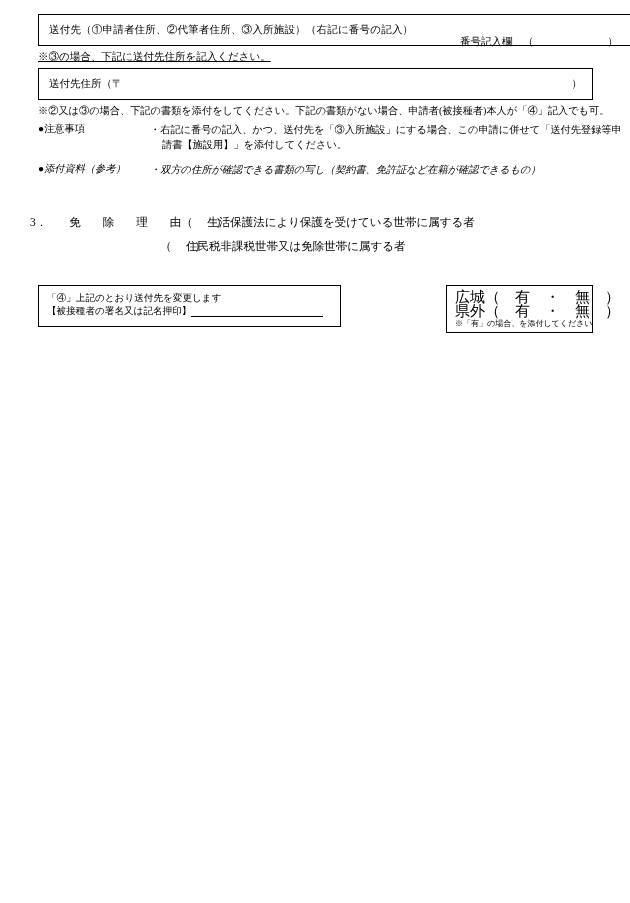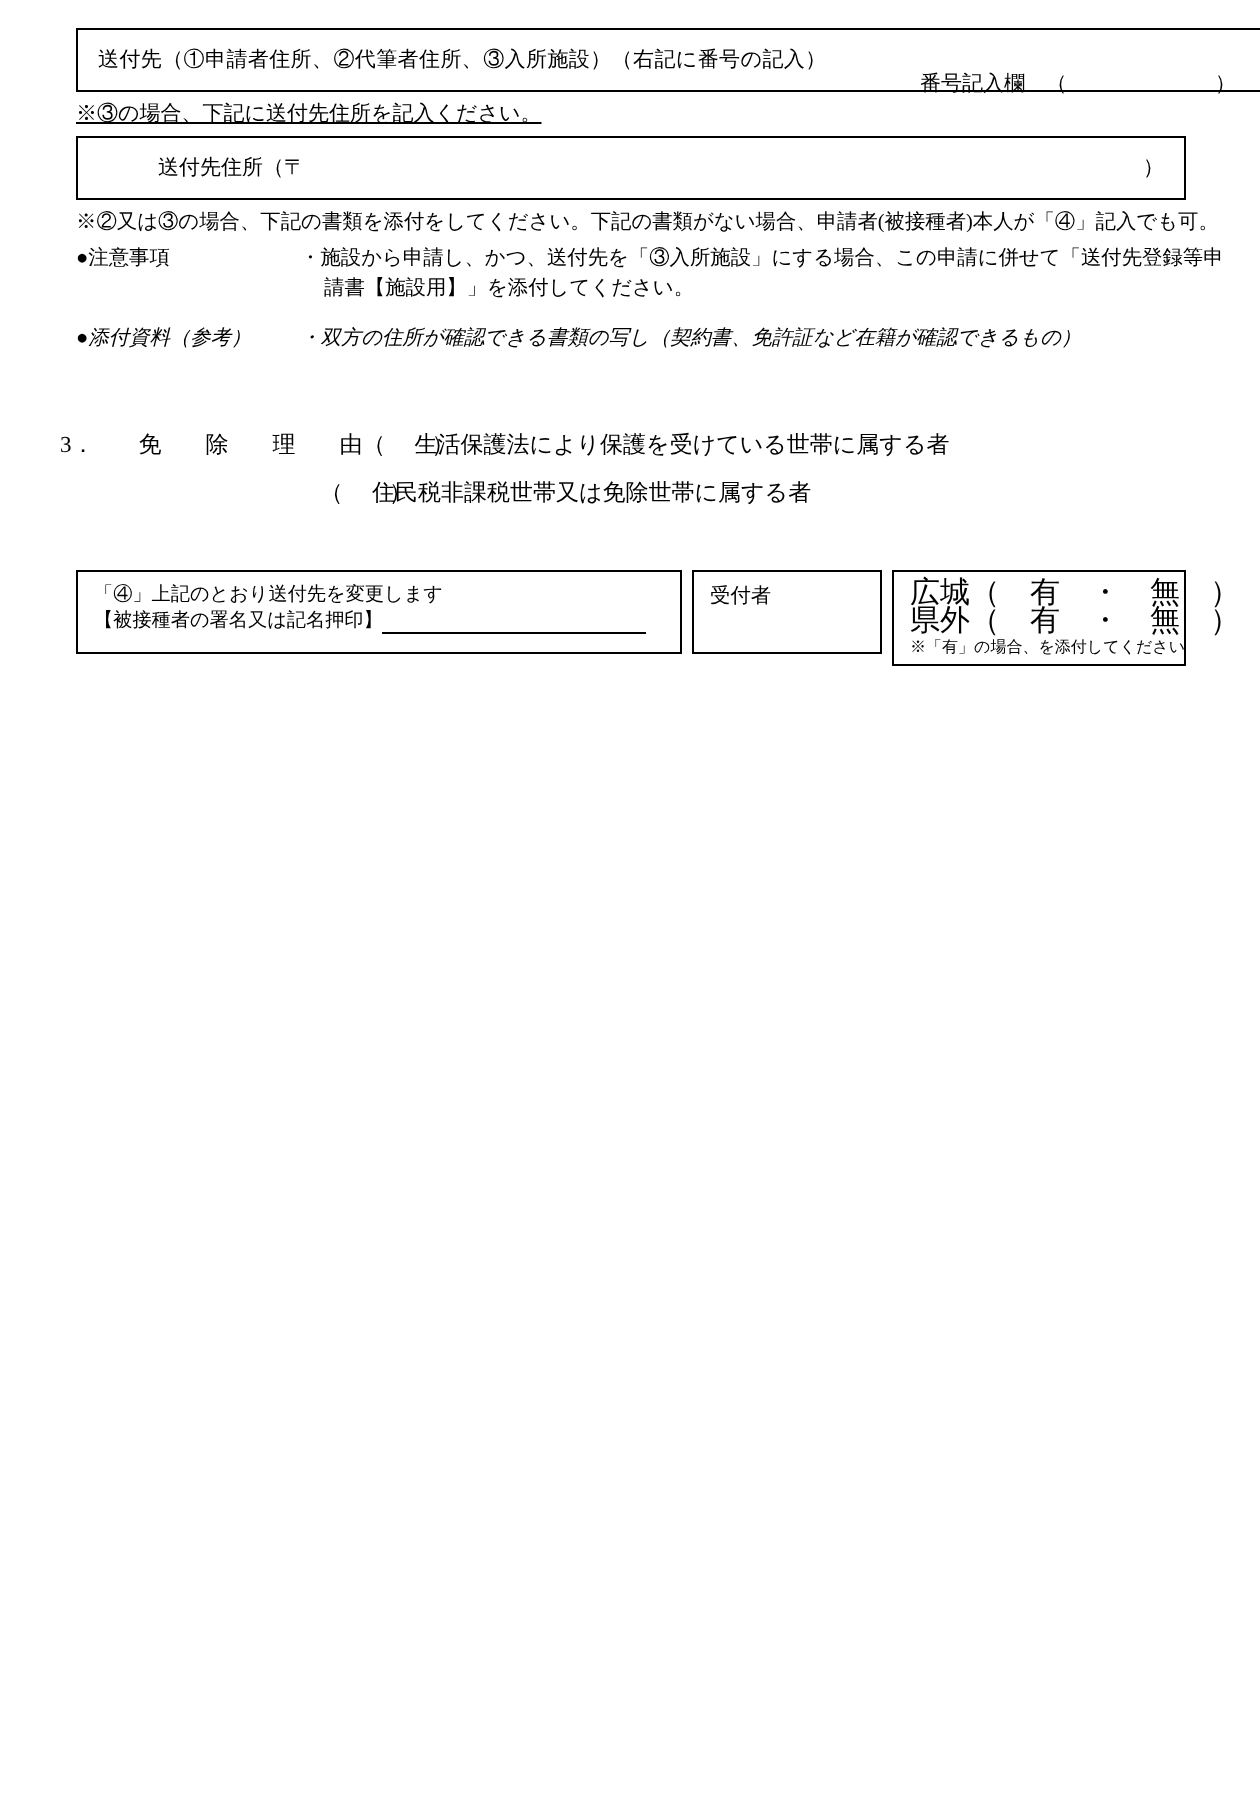--- a/index.html
+++ b/index.html
@@ -74,21 +74,20 @@
     width: 555px;
     height: 32px;
     display: flex;
     align-items: center;
     padding: 0 10px;
     box-sizing: border-box;
   }
   .addr-label {
     font-size: 10.5px;
     white-space: nowrap;
-    margin-left: 30px;
   }
   .addr-paren-right {
     margin-left: auto;
     font-size: 10.5px;
   }
 
   .note-2 {
     position: absolute;
     left: 38px;
     top: 104px;
@@ -228,42 +227,39 @@
   <div class="note-1">※③の場合、下記に送付先住所を記入ください。</div>
 
   <div class="box addr-box">
     <span class="addr-label">送付先住所（〒</span>
     <span class="addr-paren-right">）</span>
   </div>
 
   <div class="note-2">※②又は③の場合、下記の書類を添付をしてください。下記の書類がない場合、申請者(被接種者)本人が「④」記入でも可。</div>
 
   <div class="bullet-row r-caution">
-    <span class="bullet-head">●注意事項</span><span class="bullet-body"><span class="line">・施設から申請し、かつ、送付先を「③入所施設」にする場合、この申請に併せて「送付先登録等申</span><br><span class="line indent-cont">請書【施設用】」を添付してください。</span></span>
+    <span class="bullet-head">●注意事項</span><span class="bullet-body"><span class="line">・右記に番号の記入、かつ、送付先を「③入所施設」にする場合、この申請に併せて「送付先登録等申</span><br><span class="line indent-cont">請書【施設用】」を添付してください。</span></span>
   </div>
 
   <div class="bullet-row r-attach">
     <span class="bullet-head">●添付資料（参考）</span><span class="bullet-body"><span class="line">・双方の住所が確認できる書類の写し（契約書、免許証など在籍が確認できるもの）</span><br></span>
   </div>
 
   <div class="sec3">
     <span>3</span>．<span class="sp1"></span><span>免</span><span class="sp1"></span><span>除</span><span class="sp2"></span><span>理</span><span class="sp3"></span><span>由</span><span class="paren-box">（　　）</span><span>生活保護法により保護を受けている世帯に属する者</span>
   </div>
   <div class="sec3-line2">
     <span class="paren-box">（　　）</span><span>住民税非課税世帯又は免除世帯に属する者</span>
   </div>
 
   <div class="box sign-box">
     <div class="sign-line">「④」上記のとおり送付先を変更します</div>
     <div class="sign-line"><span>【被接種者の署名又は記名押印】</span><span class="sign-rule"></span></div>
   </div>
 
-  <div class="box recv-box">
-    <div class="recv-label">受付者</div>
-  </div>
 
   <div class="box area-box">
     <div class="area-line">広城（　有　・　無　）</div>
     <div class="area-line">県外（　有　・　無　）</div>
     <div class="area-note">※「有」の場合、を添付してください</div>
   </div>
 
 </div>
 
 </body></html>

